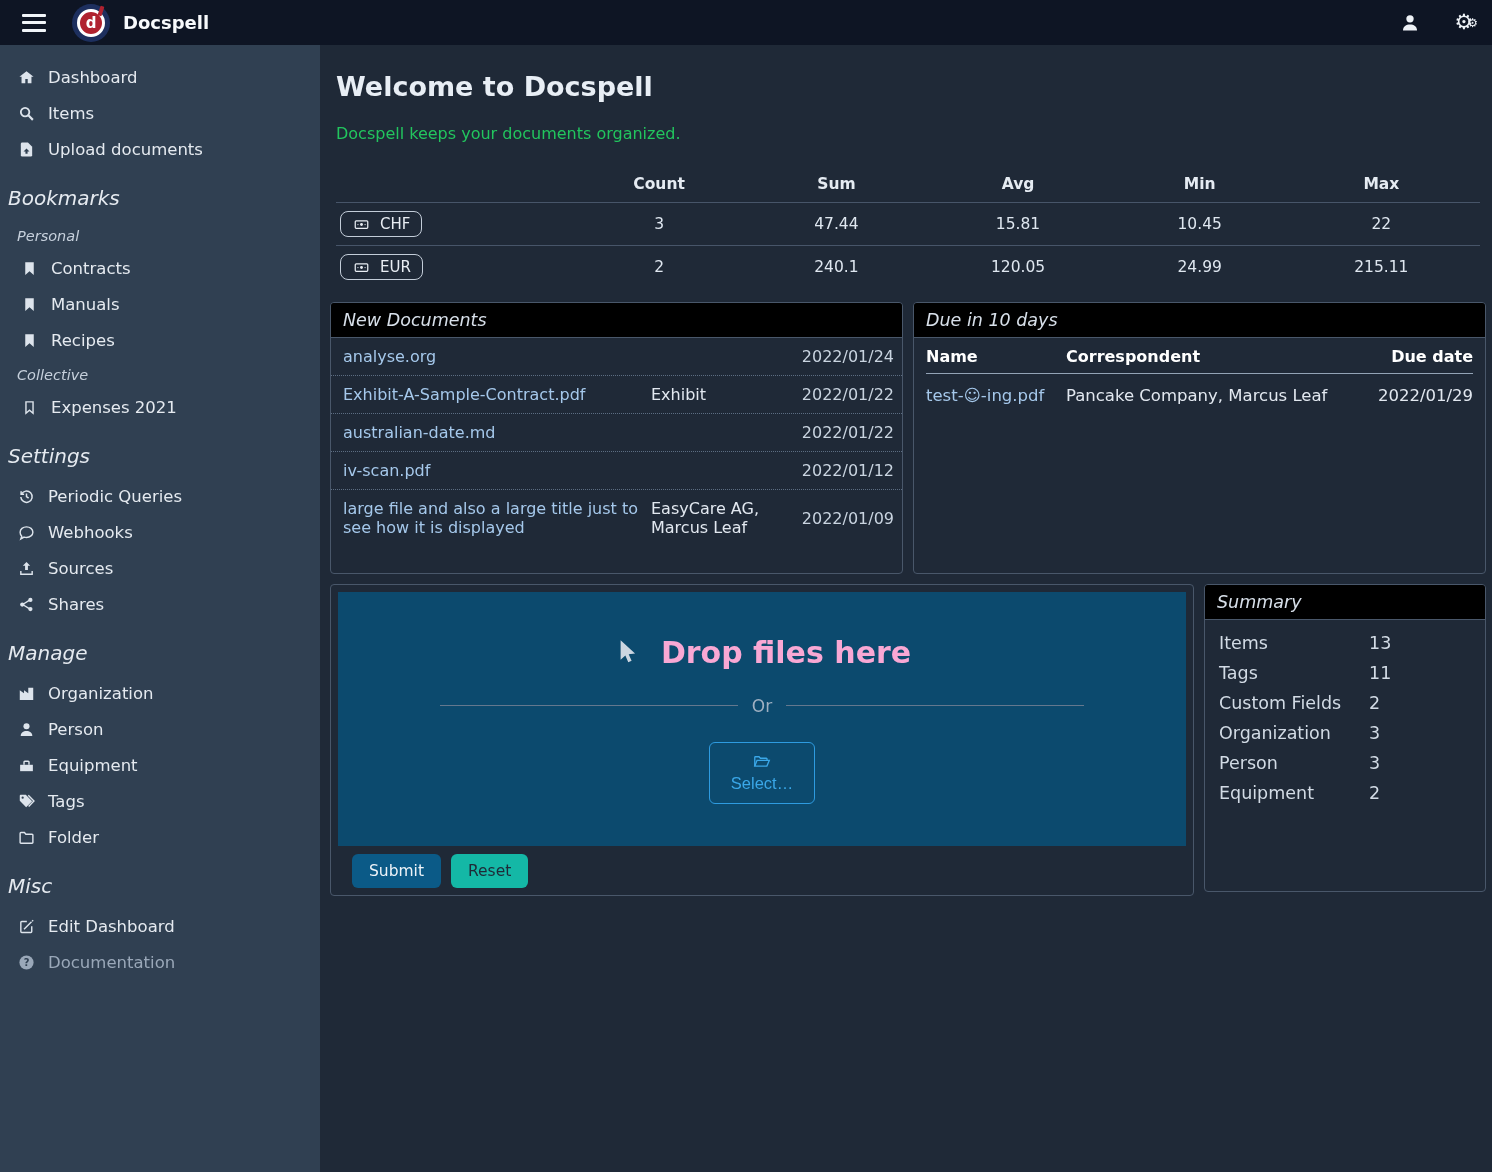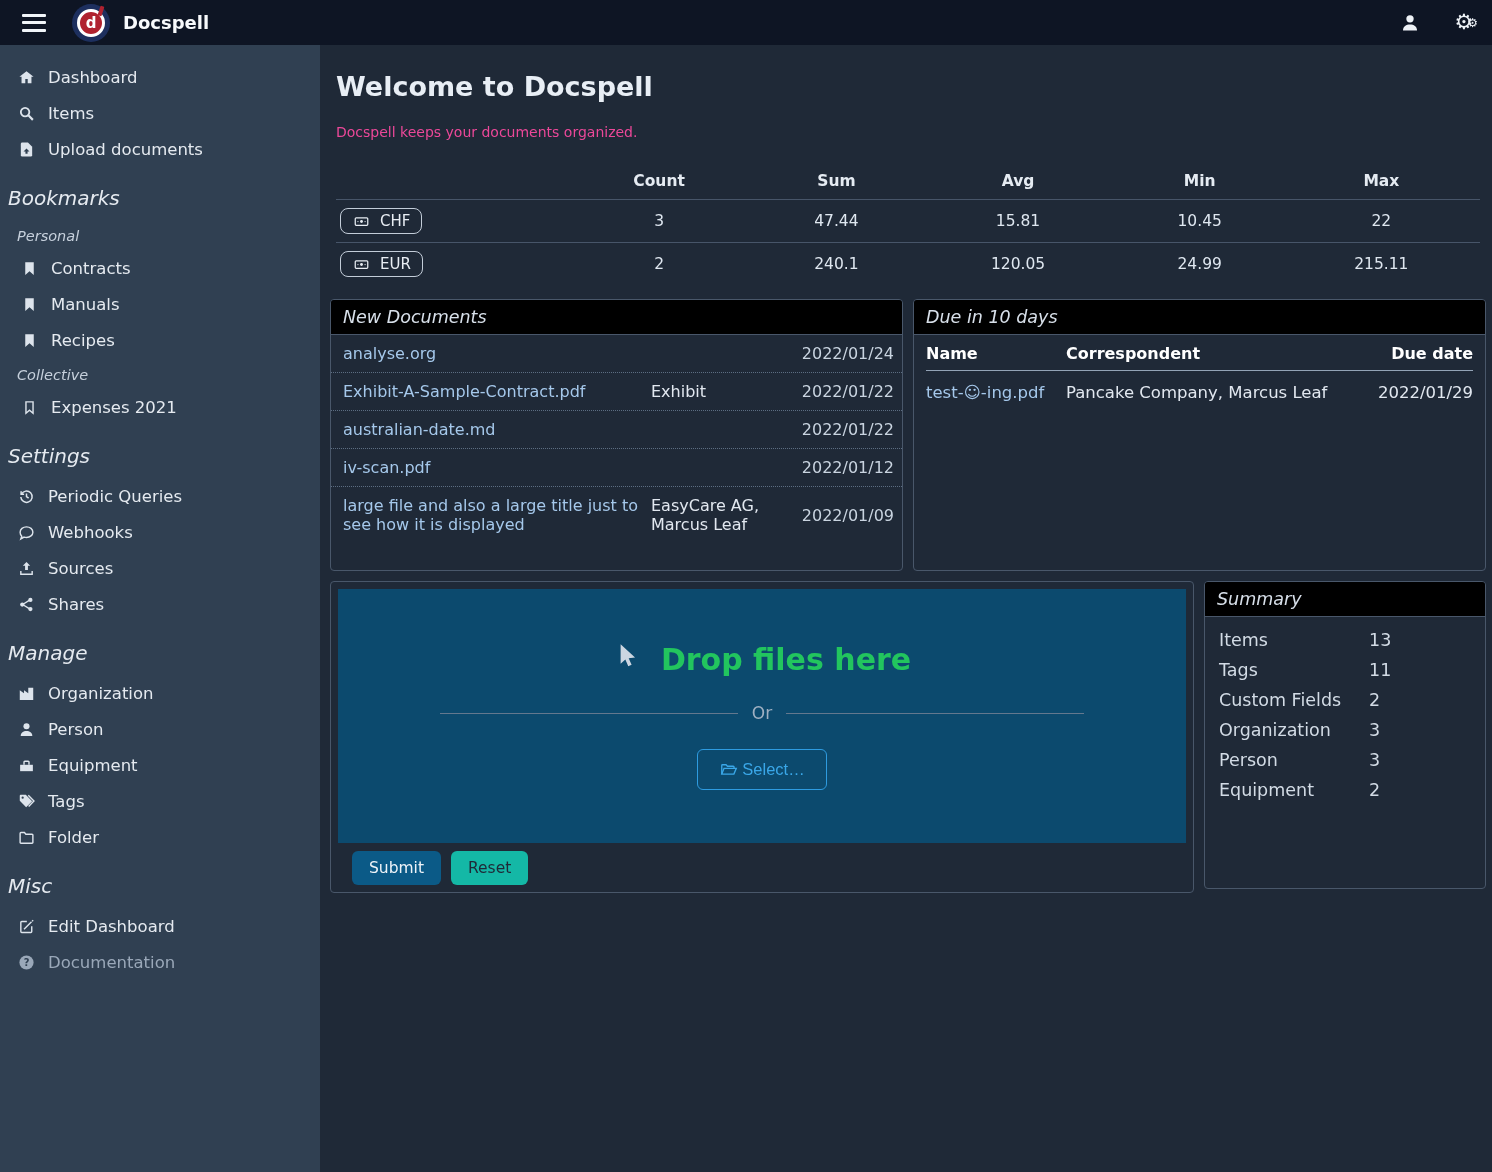--- a/index.html
+++ b/index.html
@@ -32,21 +32,21 @@
   .nav-item { display:flex; align-items:center; gap:13px; padding:8px 16px 8px 18px; margin:1px 0;
     font-size:16.5px; color:#e5eaf0; cursor:pointer; }
   .nav-item svg { width:17px; height:17px; flex:none; color:#dde4ec; }
   .nav-item.dim { color:#9aa8b9; } .nav-item.dim svg { color:#9aa8b9; }
   .section-h { font-style:italic; font-size:20px; color:#e5eaf0; padding:18px 8px 10px 8px; }
   .sub-h { font-style:italic; font-size:14.5px; color:#c6d0dc; padding:8px 17px 6px 17px; }
   .bm .nav-item { padding-left:21px; }
 
   
   .page-title { font-size:27px; font-weight:bold; color:#e8eef5; margin:14px 0 22px 6px; }
-  .page-sub { font-size:14px; color:#ec4899; margin-left:6px; }
+  .page-sub { font-size:16px; color:#22c55e; margin-left:6px; }
 
   
   .stats { width:calc(100% - 12px); margin:26px 0 14px 6px; border-collapse:collapse; }
   .stats th { font-size:15.5px; font-weight:bold; color:#e5ebf2; text-align:center; padding:6px 4px 9px; }
   .stats td { font-size:15.5px; color:#dfe7f0; text-align:center; padding:8px 4px; border-top:1px solid #475569; }
   .stats th:first-child { width:20%; }
   .stats td:first-child { text-align:left; }
   .badge { display:inline-flex; align-items:center; gap:9px; padding:3px 11px; border:1px solid #c3cdd9;
     border-radius:8px; font-size:15px; color:#e8edf3; }
   .badge svg { width:19px; height:15px; }
@@ -69,26 +69,26 @@
   .due-body { padding:0 12px; }
   .due-head { display:grid; grid-template-columns:140px 1fr 110px; font-weight:bold; font-size:16px;
     color:#ffffff; padding:9px 0 7px; border-bottom:1px solid #93a3b6; }
   .due-head .r, .due-row .r { text-align:right; }
   .due-row { display:grid; grid-template-columns:140px 1fr 110px; font-size:16.5px; padding:12px 0; color:#e2e8f0; }
 
   
   .upload-card { width:864px; flex:none; height:312px; padding:7px; }
   .dropzone { flex:1; background:#0c4a6e; display:flex; flex-direction:column; align-items:center;
     justify-content:center; gap:26px; cursor:pointer; }
-  .drop-label { font-size:30px; font-weight:bold; color:#22c55e; display:flex; gap:22px; }
+  .drop-label { font-size:30px; font-weight:bold; color:#f9a8d4; display:flex; align-items:center; gap:22px; }
   .drop-label svg { width:26px; height:28px; }
   .or-row { width:76%; display:flex; align-items:center; gap:14px; color:#9fb0c2; font-size:17px; }
   .or-row .line { flex:1; border-top:1px solid #64788e; }
   .select-btn { display:inline-flex; align-items:center; gap:4px; padding:10px 21px; border:1px solid #2e9be0;
-    border-radius:6px; color:#3aa7e8; font-size:16.5px; background:transparent; cursor:pointer; }
+    border-radius:6px; color:#3aa7e8; font-size:16.5px; background:transparent; cursor:pointer;flex-direction:column; }
   .select-btn svg { width:19px; height:17px; }
   .btn-row { display:flex; gap:10px; margin-top:8px; flex:none;margin-left:14px; }
   .btn { border:none; border-radius:6px; font-size:15.5px; padding:8px 17px; cursor:pointer;
     font-family:inherit; }
   .btn.submit { background:#0b5a87; color:#eef3f8; }
   .btn.reset  { background:#14b8a6; color:#1f2937; }
 
   
   .p-summary { flex:1; height:308px; }
   .sum-body { padding-top:8px; }

